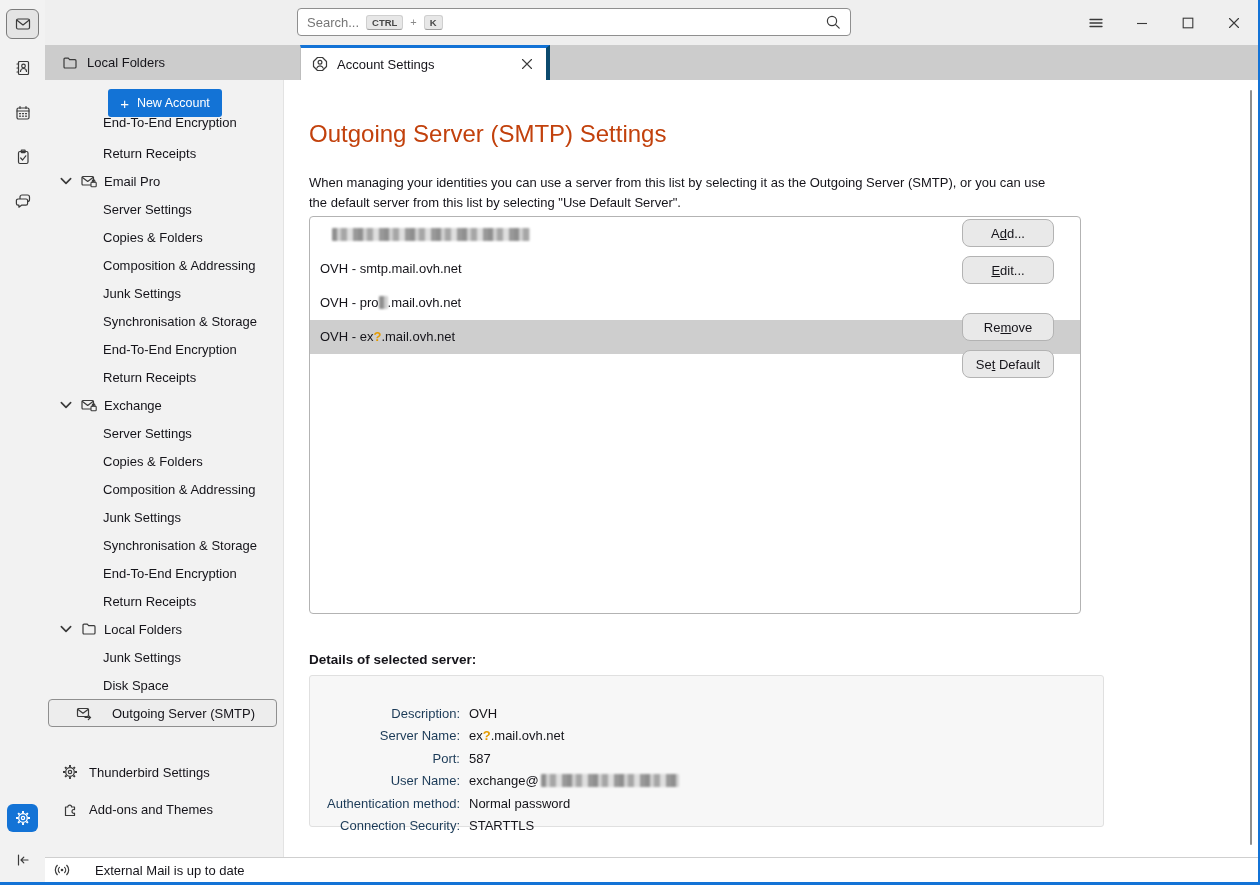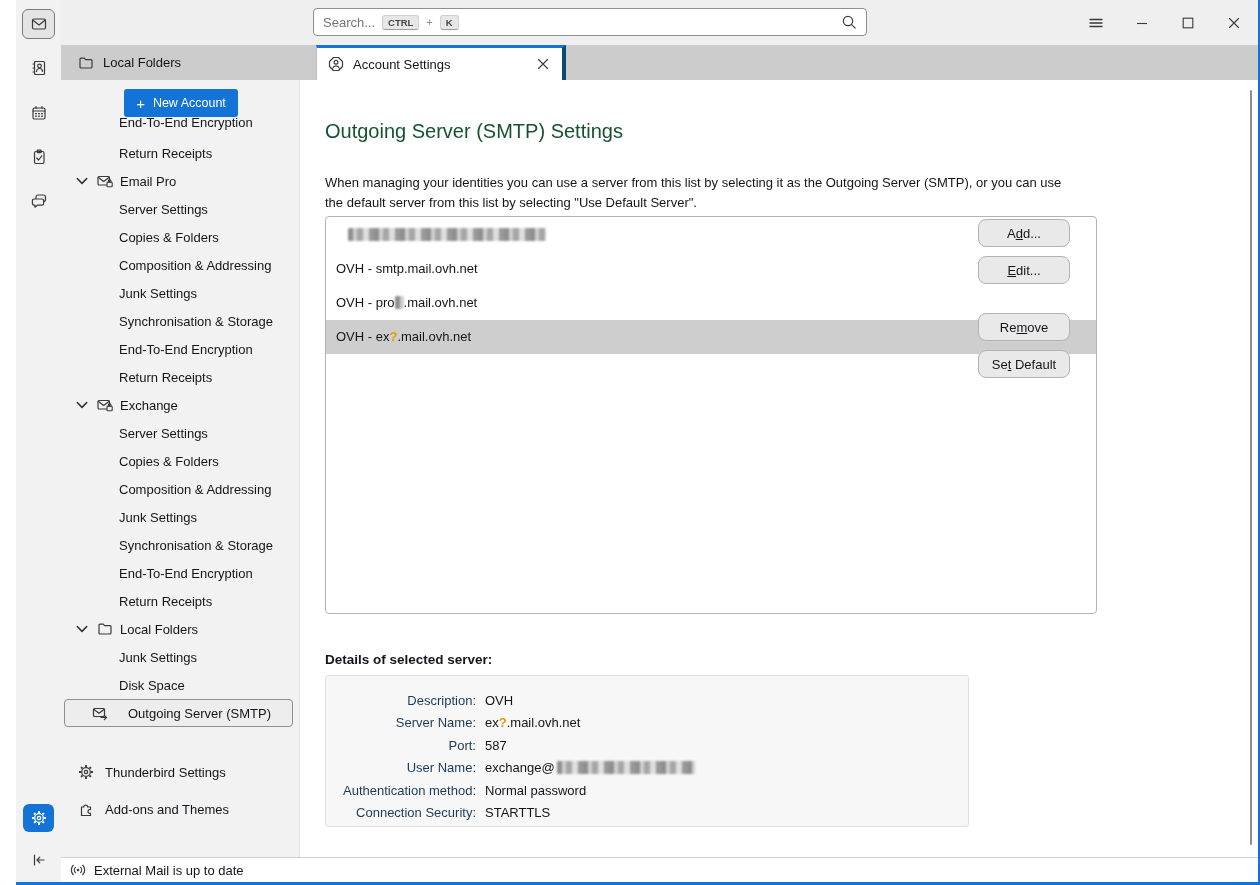--- a/index.html
+++ b/index.html
@@ -2,21 +2,21 @@
 <html><head>
 <meta charset="utf-8">
 <style>
   html,body{margin:0;padding:0;}
   body{
     width:1260px;height:885px;overflow:hidden;position:relative;
     font-family:"Liberation Sans",sans-serif;font-size:13px;color:#15141a;
     background:#fff;
   }
   #window{position:absolute;inset:0;box-sizing:border-box;
-    border-right:2px solid #1373d6;border-bottom:3px solid #1373d6;background:#efefef;margin-left:16px;}
+    border-right:2px solid #1373d6;border-bottom:3px solid #1373d6;background:#efefef;}
 
   
   .rail{position:absolute;left:0;top:0;bottom:0;width:45px;background:#f2f2f2;z-index:6;}
   .rail-btn{position:absolute;left:0;width:45px;height:36px;display:flex;align-items:center;justify-content:center;cursor:pointer;}
   .mail-sel{width:31px;height:28px;border:1px solid #7b7b7b;background:#e4e4e4;border-radius:6px;display:flex;align-items:center;justify-content:center;}
   .settings-sel{width:31px;height:28px;background:#1373d6;border-radius:6px;display:flex;align-items:center;justify-content:center;}
 
   
   .toolbar{position:absolute;left:45px;right:0;top:0;height:45px;background:#efefef;}
   .searchbox{position:absolute;left:252px;top:8px;width:554px;height:28px;box-sizing:border-box;
@@ -50,46 +50,46 @@
   .tree-item.level1{padding-left:13px;gap:7px;}
   .tree-item.level2{padding-left:58px;}
   .tree-item.clipped{height:21px;overflow:hidden;align-items:flex-start;}
   .tree-item.clipped .ti-label{line-height:28px;margin-top:-9px;display:block;}
   .tree-item.selected{margin:0 6px 0 3px;padding-left:27px;height:26px;gap:20px;
     background:#ededed;border:1px solid #8f8f8f;border-radius:4px;}
   .side-footer-item{position:absolute;left:0;right:0;height:28px;display:flex;align-items:center;gap:11px;padding-left:17px;cursor:pointer;}
 
   
   .content{position:absolute;left:283px;top:80px;right:0;bottom:25px;background:#fff;border-left:1px solid #e3e3e3;}
-  .page-title{position:absolute;left:25px;top:40px;font-size:20px;font-weight:400;color:#14532d;}
+  .page-title{position:absolute;left:25px;top:40px;font-size:24px;font-weight:400;color:#c2410c;}
   .page-desc{position:absolute;left:25px;top:80px;width:748px;line-height:20px;color:#15141a;}
   .server-listbox{position:absolute;left:25px;top:136px;width:772px;height:398px;box-sizing:border-box;
     border:1px solid #b3b3b3;border-radius:4px;background:#fff;overflow:hidden;padding-top:1px;}
   .server-row{height:34px;line-height:34px;padding-left:10px;white-space:nowrap;cursor:pointer;}
   .server-row.selected{background:#cecece;}
   .btn-col{position:absolute;left:678px;top:139px;width:92px;}
   .btn{display:block;width:92px;height:28px;margin-bottom:9px;background:#e9e9e9;border:1px solid #b3b3b3;
     border-radius:8px;font-family:inherit;font-size:13px;color:#15141a;cursor:pointer;}
   .btn.group-gap{margin-top:29px;}
   .details-heading{position:absolute;left:25px;top:572px;font-weight:700;font-size:13.5px;}
-  .details-box{position:absolute;left:25px;top:595px;width:644px;height:152px;box-sizing:border-box;
-    background:#f7f7f7;border:1px solid #e0e0e0;border-radius:3px;padding-top:13px;}
+  .details-box{position:absolute;left:25px;top:595px;width:795px;height:152px;box-sizing:border-box;
+    background:#f7f7f7;border:1px solid #e0e0e0;border-radius:3px;padding-top:26px;}
   .detail-row{display:flex;height:22.5px;align-items:center;white-space:nowrap;}
   .detail-label{width:150px;text-align:right;color:#1b3a57;flex:none;}
   .detail-value{margin-left:9px;color:#15141a;}
 
   
   .px-bar{display:inline-block;vertical-align:-2px;height:13px;border-radius:1px;
     background:repeating-linear-gradient(90deg,#8f8f8f 0 5px,#cfcfcf 5px 9px,#a6a6a6 9px 15px,#dedede 15px 21px,#999 21px 26px);
     filter:blur(1px);}
   .hl-char{color:#e59b00;font-weight:700;}
 
   
   .statusbar{position:absolute;left:45px;right:0;bottom:0;height:25px;background:#fff;border-top:1px solid #cfcfcf;
-    display:flex;align-items:center;gap:8px;padding-left:9px;box-sizing:border-box;}
+    display:flex;align-items:center;gap:25px;padding-left:9px;box-sizing:border-box;}
   .scroll-thumb{position:absolute;right:6px;top:90px;width:2px;height:755px;background:#8f8f8f;border-radius:1px;cursor:pointer;}
 
   .icn{display:inline-flex;width:16px;height:16px;flex:none;}
   .icn svg{width:16px;height:16px;}
 </style>
 </head>
 <body>
 
 <div id="window">
 

